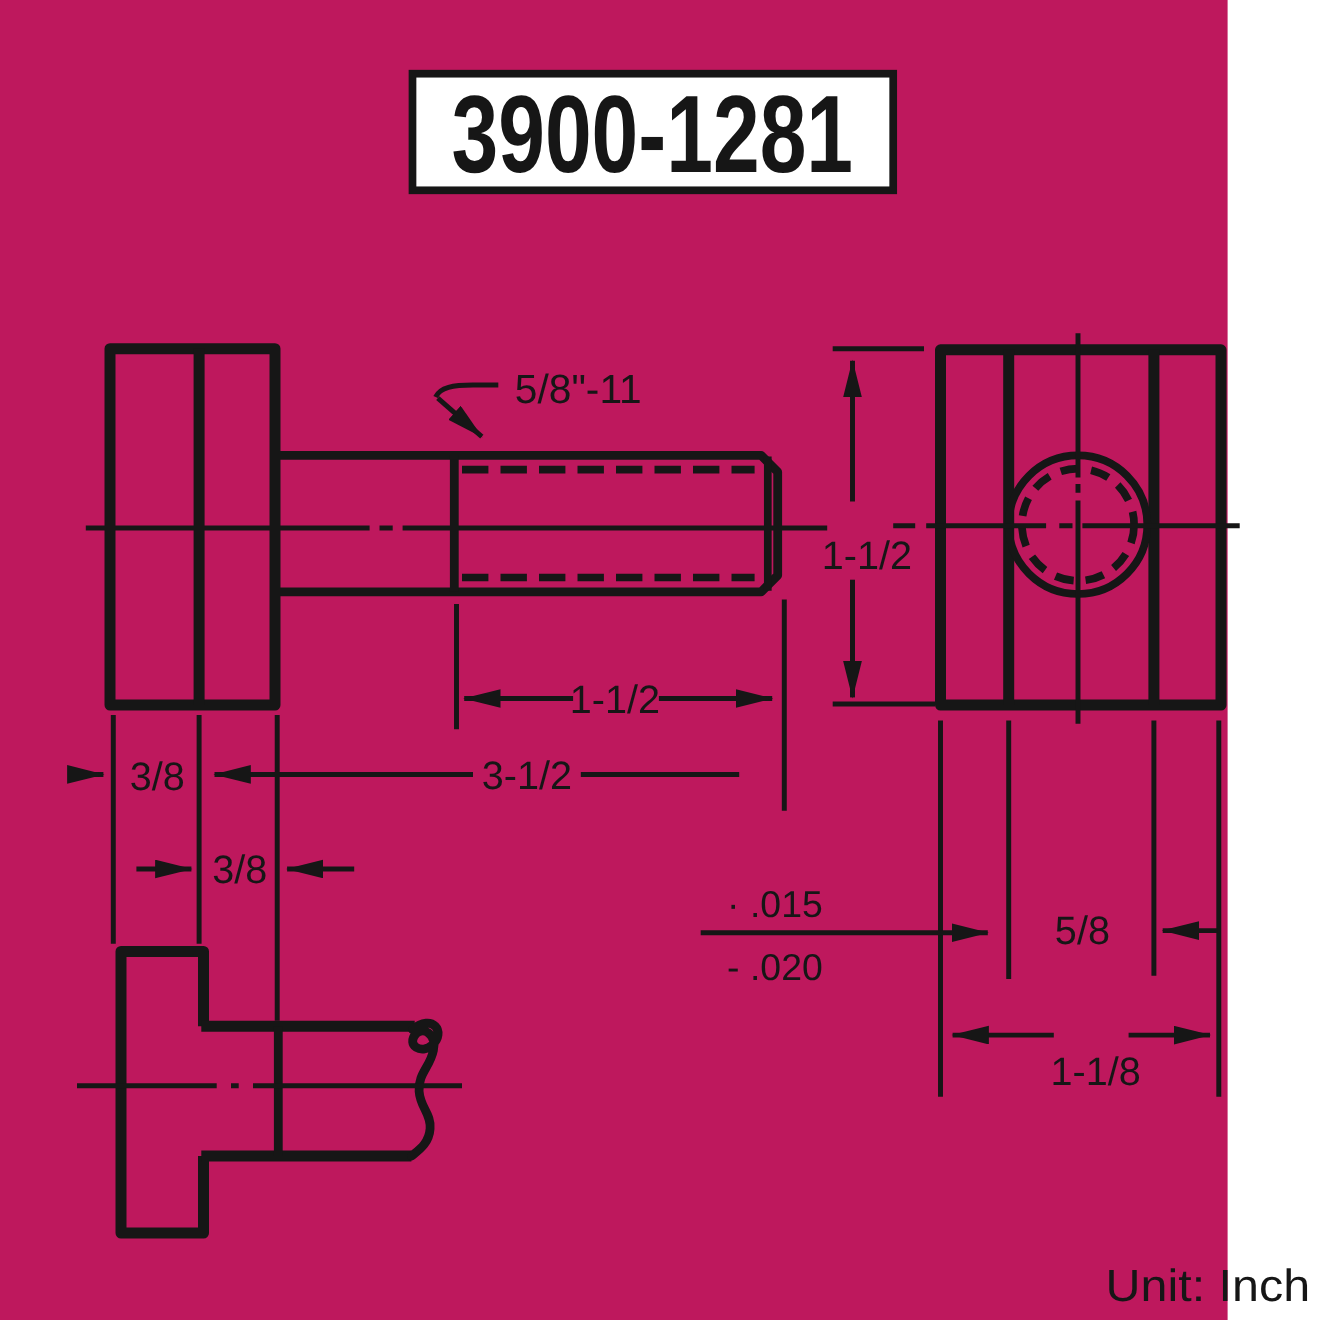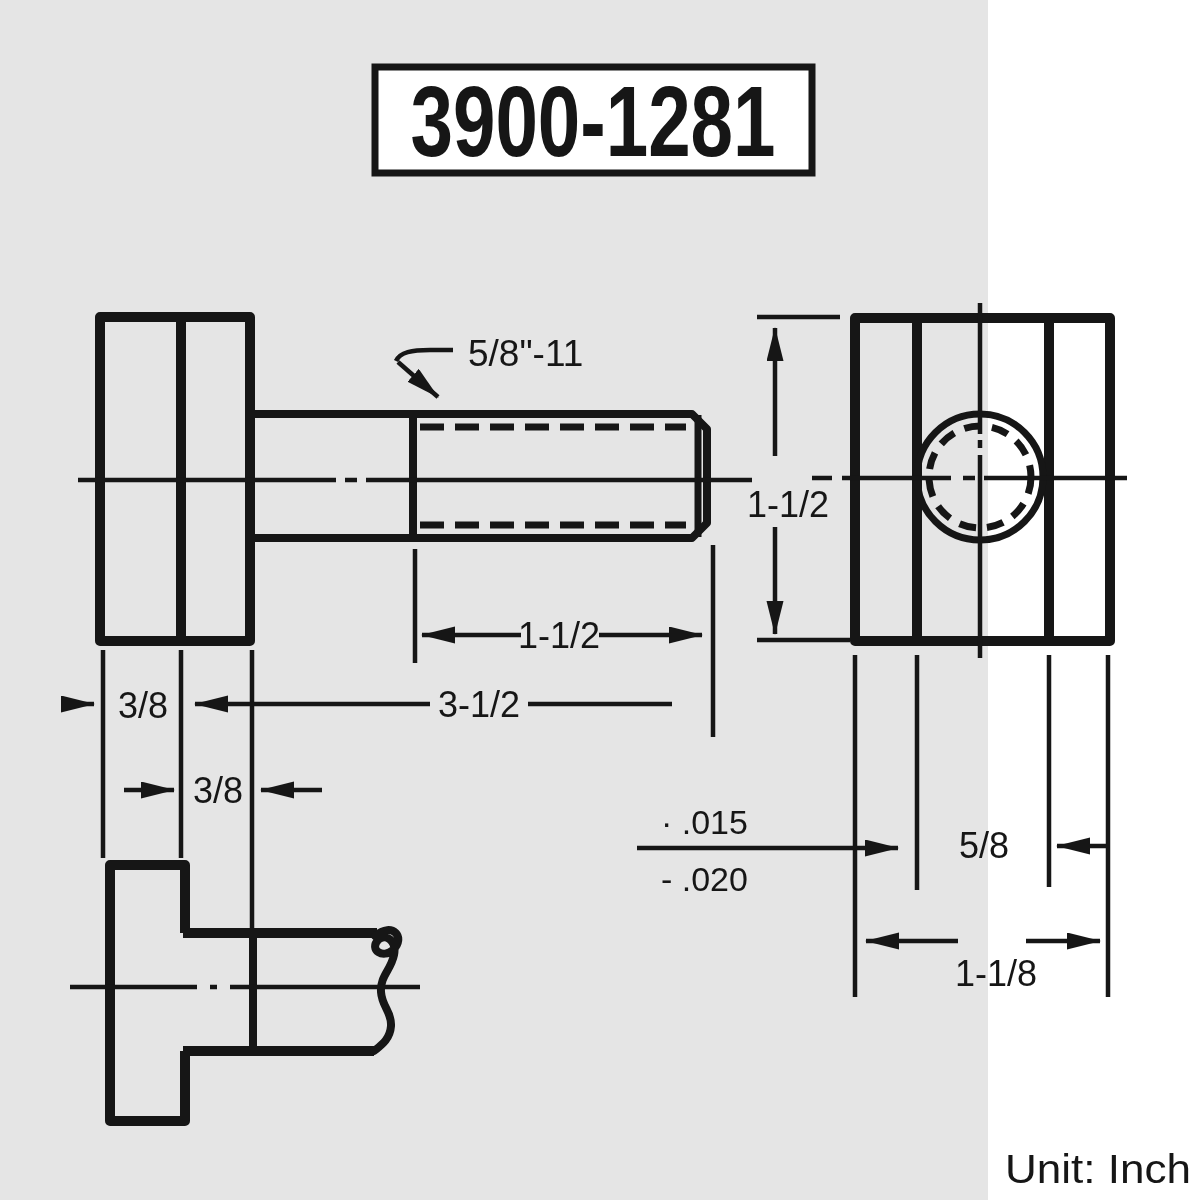--- a/index.html
+++ b/index.html
@@ -2,23 +2,23 @@
 <html><head>
 <meta charset="utf-8">
 <style>
   html, body {
     margin: 0;
     padding: 0;
     background: #ffffff;
   }
   .sheet {
     position: relative;
-    width: 988px;
+    width: 1116px;
     height: 1200px;
-    background: #e5e5e5;
+    background: #be185d;
     font-family: "Liberation Sans", sans-serif;
   }
   svg { display: block; }
   .ink-stroke  { stroke: #161616; fill: none; }
   .outline     { stroke-width: 10; stroke-linejoin: round; }
   .outline-med { stroke-width: 8;  stroke-linejoin: round; }
   .thread-dash { stroke-width: 7; stroke-dasharray: 24 11; }
   .hole-dash   { stroke-width: 7; stroke-dasharray: 17 11; }
   .thinline    { stroke-width: 4.5; }
   .dim-text {

